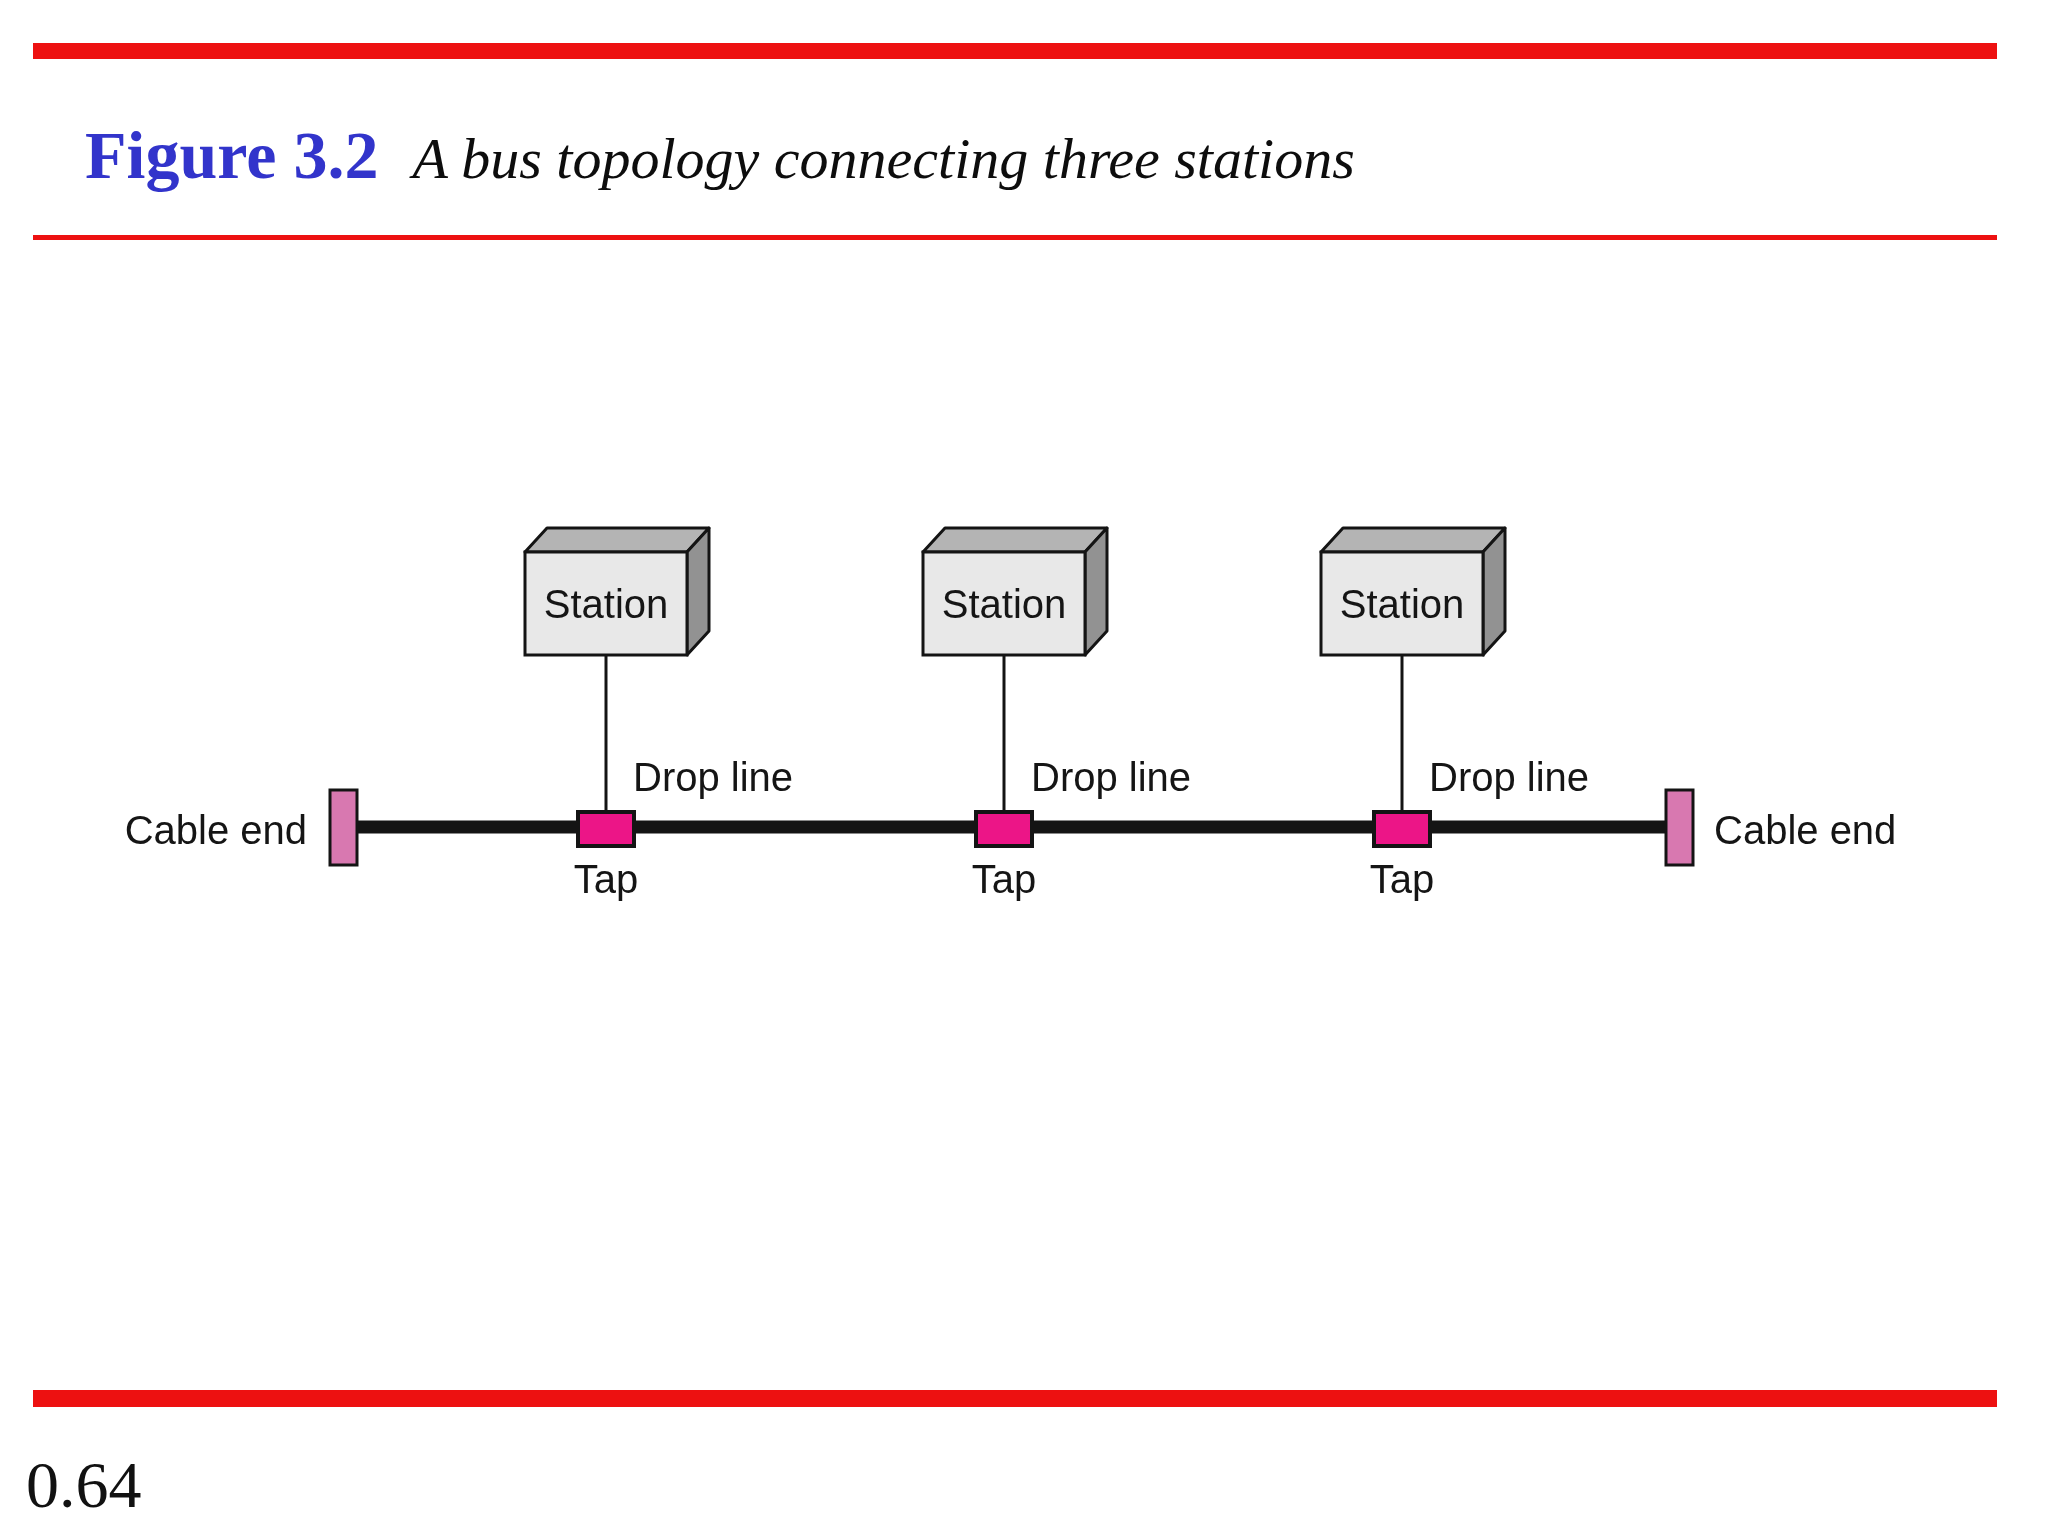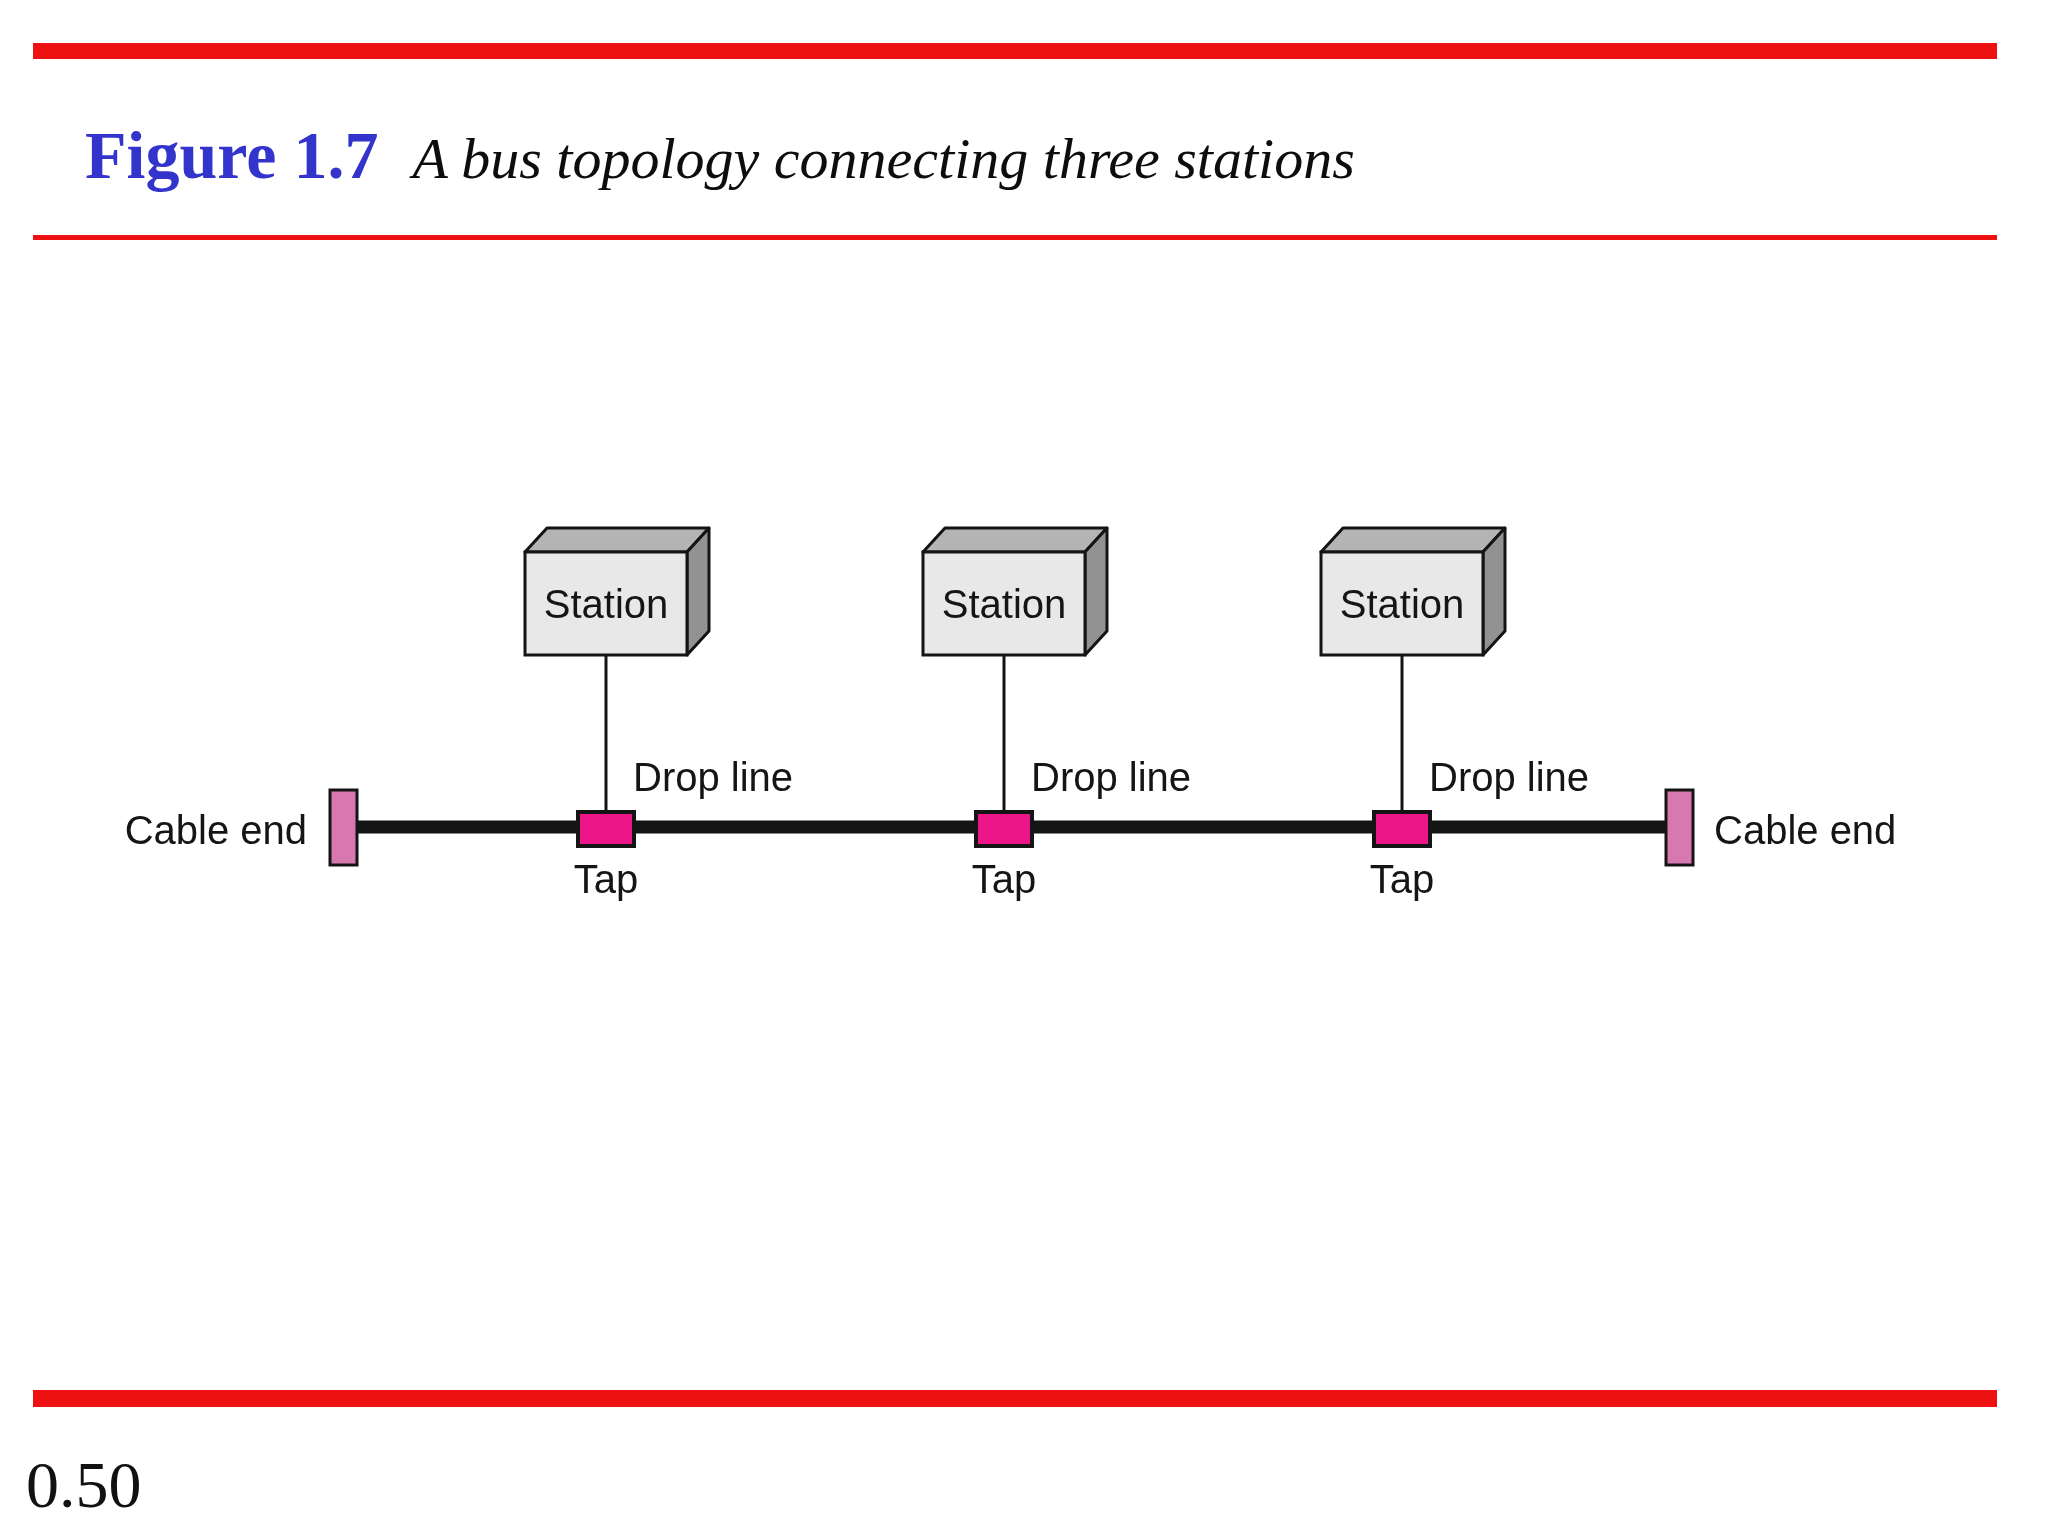--- a/index.html
+++ b/index.html
@@ -42,21 +42,21 @@
     font-family: "Liberation Serif", serif;
     font-size: 66px; color: #111111; line-height: 1;
   }
 </style>
 </head>
 <body>
 
 <div class="bar top-bar"></div>
 
 <div class="title-row">
-  <span class="fig-label">Figure 1.7</span>
+  <span class="fig-label">Figure 3.2</span>
   <span class="fig-caption">A bus topology connecting three stations</span>
 </div>
 
 <div class="title-rule"></div>
 
 <svg class="diagram" viewBox="0 0 2048 1536">
 
   <line x1="357" y1="827" x2="1666" y2="827" stroke="#141414" stroke-width="13"></line>
 
   <line x1="606" y1="655" x2="606" y2="816" stroke="#141414" stroke-width="3"></line>
@@ -98,13 +98,13 @@
   <text x="606" y="893" text-anchor="middle">Tap</text>
   <text x="1004" y="893" text-anchor="middle">Tap</text>
   <text x="1402" y="893" text-anchor="middle">Tap</text>
 
   <text x="307" y="844" text-anchor="end">Cable end</text>
   <text x="1714" y="844" text-anchor="start">Cable end</text>
 </svg>
 
 <div class="bar bottom-bar"></div>
 
-<div class="page-number">0.50</div>
+<div class="page-number">0.64</div>
 
 </body></html>

